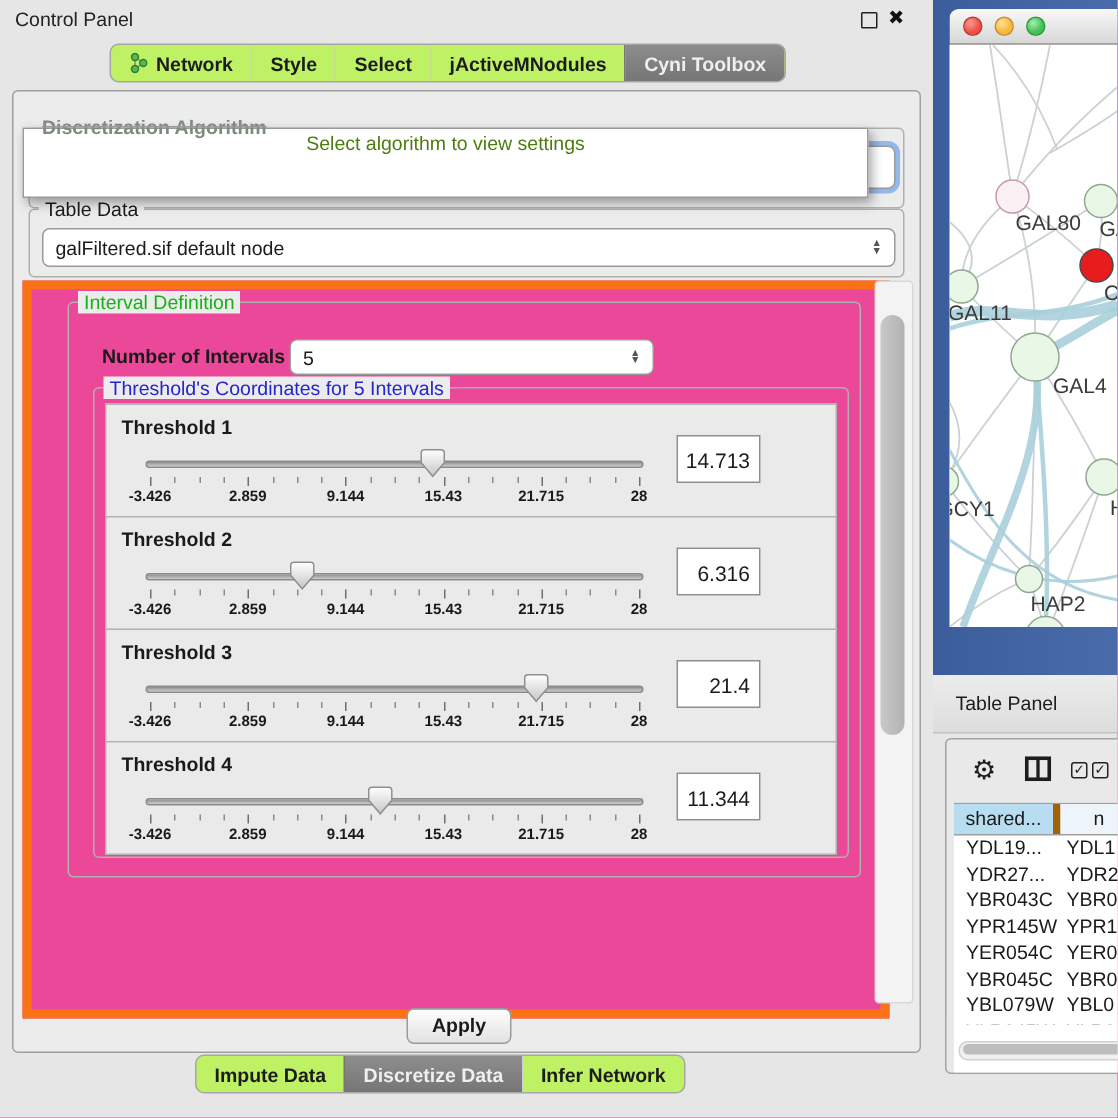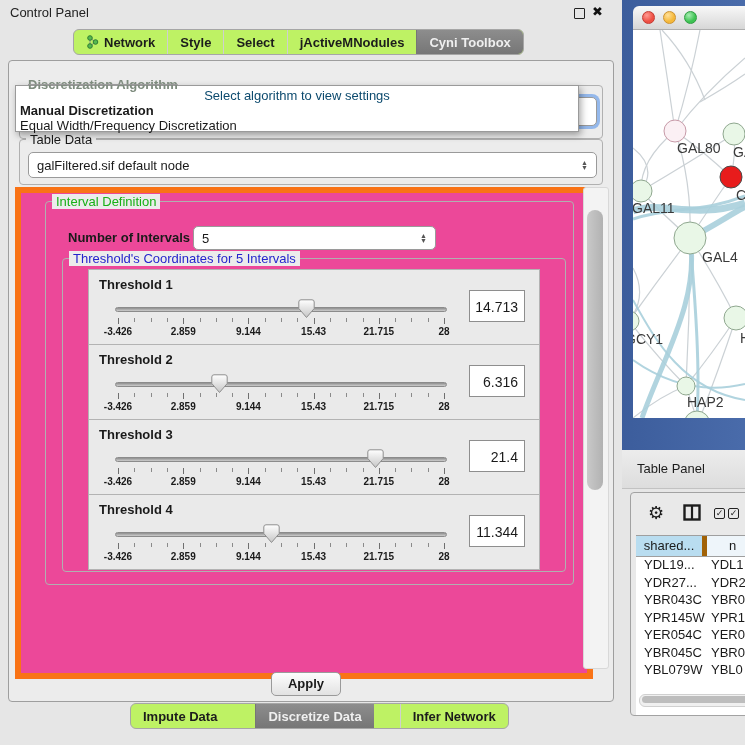--- a/index.html
+++ b/index.html
@@ -14,42 +14,42 @@
   #floatIcon{left:574px;top:8px;width:9px;height:9px;border:1.5px solid #222;border-radius:1px;}
   #closeIcon{left:592px;top:4px;font-size:13px;font-weight:bold;color:#111;}
 
   .tabbar{display:flex;height:24px;background:#bef264;border:1px solid #a6a6a6;
           border-radius:6px;overflow:hidden;text-align:center;}
   .tabseg{display:flex;align-items:center;gap:5px;padding:0 12px;font-size:13px;
           font-weight:600;color:#1c1c1c;border-left:1px solid #cfcfcf;white-space:nowrap;}
   .tabseg:first-child{border-left:none;}
   .tabseg.sel{background:linear-gradient(#8d8d8d,#767676);color:#efefef;border-left-color:#767676;}
   #topTabs{left:73px;top:29px;}
-  #bottomTabs{left:130px;top:703px;gap:26px;}
+  #bottomTabs{left:130px;top:703px;}
 
   #outerPanel{left:8px;top:60px;width:604px;height:640px;background:#ececec;
               border:1px solid #9e9e9e;border-radius:4px;}
 
   .group{position:absolute;border:1px solid #b0b0b0;border-radius:4px;}
   .gtitle{position:absolute;top:-8px;left:6px;background:#ececec;padding:0 4px;
           font-size:13px;line-height:15px;white-space:nowrap;}
   .gtitle.green{color:#17b117;}
   .gtitle.blue{color:#2525cc;}
 
   
   #algGroup{left:10px;top:24px;width:582px;height:52px;}
   #algCombo{left:8px;top:11px;right:5px;height:27px;background:#fff;border:1px solid #9a9a9a;
             border-radius:5px;box-shadow:0 0 0 3px rgba(90,150,235,.6);}
   #algLabel{left:16px;top:16px;font-size:13px;font-weight:bold;color:#7e8c7e;z-index:30;
             text-decoration:line-through;text-decoration-color:#9a9a9a;
             background:transparent;padding:0 3px;}
   #algPopup{left:6px;top:24px;width:564px;height:47px;background:#fff;border:1px solid #9a9a9a;
             box-shadow:2px 3px 7px rgba(0,0,0,.35);z-index:20;padding-top:2px;box-sizing:border-box;}
   .popupRow{font-size:13px;line-height:15px;padding:0 4px;white-space:nowrap;}
-  .popupRow.placeholder{color:#0c4a6e;text-align:center;}
+  .popupRow.placeholder{color:#4d7c0f;text-align:center;}
   .popupRow.b{font-weight:bold;}
 
   
   #tdGroup{left:10px;top:78px;width:582px;height:44px;}
   .combo{position:absolute;background:#fff;border:1px solid #9a9a9a;border-radius:5px;
          font-size:13px;display:flex;align-items:center;padding:0 8px;box-sizing:border-box;}
   .spin{margin-left:auto;display:flex;flex-direction:column;align-items:center;color:#555;
         font-size:7px;line-height:5px;}
   #tdCombo{left:8px;top:12px;right:5px;height:26px;}
 
@@ -59,21 +59,21 @@
   #vScroll{left:574px;top:126px;width:24px;height:480px;background:#f3f3f3;
            border:1px solid #d8d8d8;border-radius:3px;}
   #vThumb{left:3px;top:22px;width:16px;height:280px;background:linear-gradient(90deg,#c9c9c9,#b2b2b2);
           border-radius:8px;}
 
   #intervalGroup{left:24px;top:8px;width:527px;height:382px;}
   #numLabel{left:22px;top:28px;font-size:13px;font-weight:bold;}
   #numCombo{left:147px;top:24px;width:243px;height:24px;}
 
   #thrGroup{left:16px;top:56px;width:502px;height:312px;}
-  .thrbox{position:relative;margin:0 25px;height:74px;border:1px solid #b3b3b3;background:#eaeaea;}
+  .thrbox{position:relative;margin:0 7px;height:74px;border:1px solid #b3b3b3;background:#eaeaea;}
   .thrbox + .thrbox{margin-top:-1px;}
   #thrList{position:absolute;left:0;top:10px;right:0;}
   .thrlabel{position:absolute;left:10px;top:7px;font-size:13px;font-weight:bold;}
   .track{position:absolute;left:26px;top:37px;width:332px;height:5px;border-radius:3px;
          background:linear-gradient(#8e8e8e,#cdcdcd);border:1px solid #8b8b8b;box-sizing:border-box;}
   .thumb{position:absolute;top:29px;width:17px;height:20px;}
   .tick{position:absolute;top:48px;width:1px;height:4px;background:#8a8a8a;}
   .tick.major{height:6px;background:#6f6f6f;}
   .tlabel{position:absolute;top:56px;transform:translateX(-50%);font-size:10px;font-weight:bold;color:#1a1a1a;}
   .valbox{position:absolute;left:380px;top:20px;width:56px;height:32px;background:#fff;
@@ -178,24 +178,20 @@
   </div>
 
 <div class="abs" id="outerPanel">
 
   <div class="group" id="algGroup">
     <div class="abs" id="algCombo"></div>
   </div>
   <div class="abs" id="algLabel">Discretization Algorithm</div>
   <div class="abs" id="algPopup">
     <div class="popupRow placeholder">Select algorithm to view settings</div>
-    <div id="popupItems">
-        <div class="popupRow b">Manual Discretization</div>
-        <div class="popupRow">Equal Width/Frequency Discretization</div>
-      </div>
   </div>
 
   <div class="group" id="tdGroup">
     <div class="gtitle">Table Data</div>
     <div class="combo" id="tdCombo">
       <span>galFiltered.sif default node</span>
       <span class="spin">
           <span>▲</span>
           <span>▼</span>
         </span>

